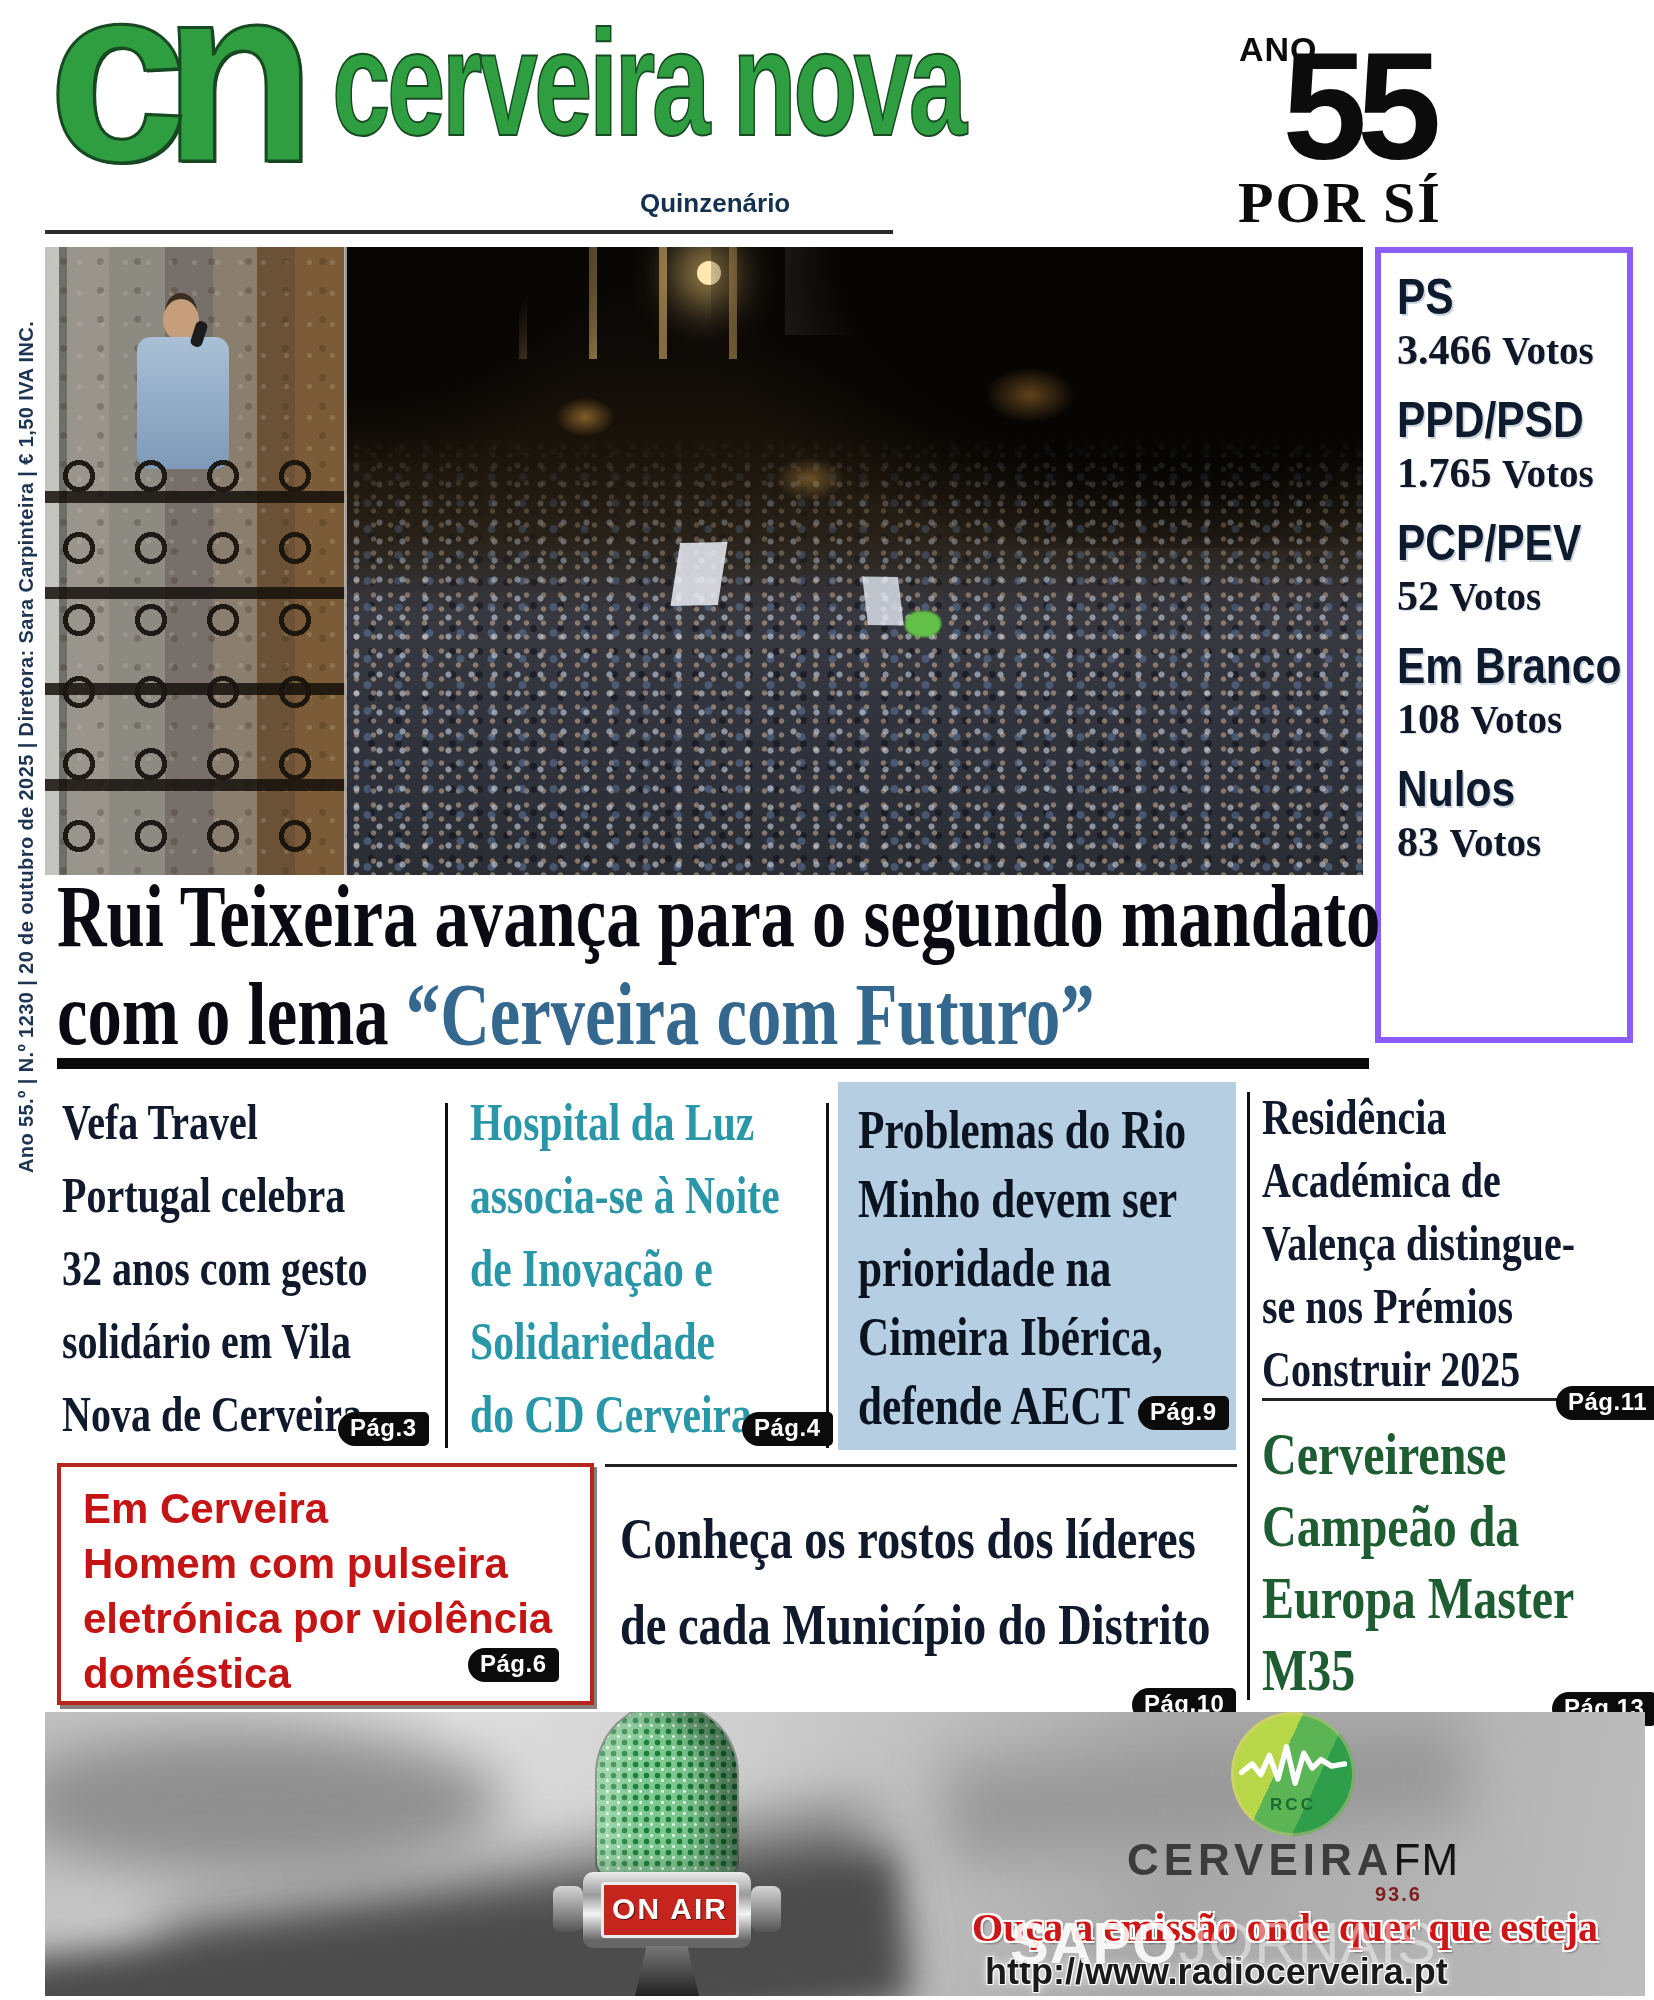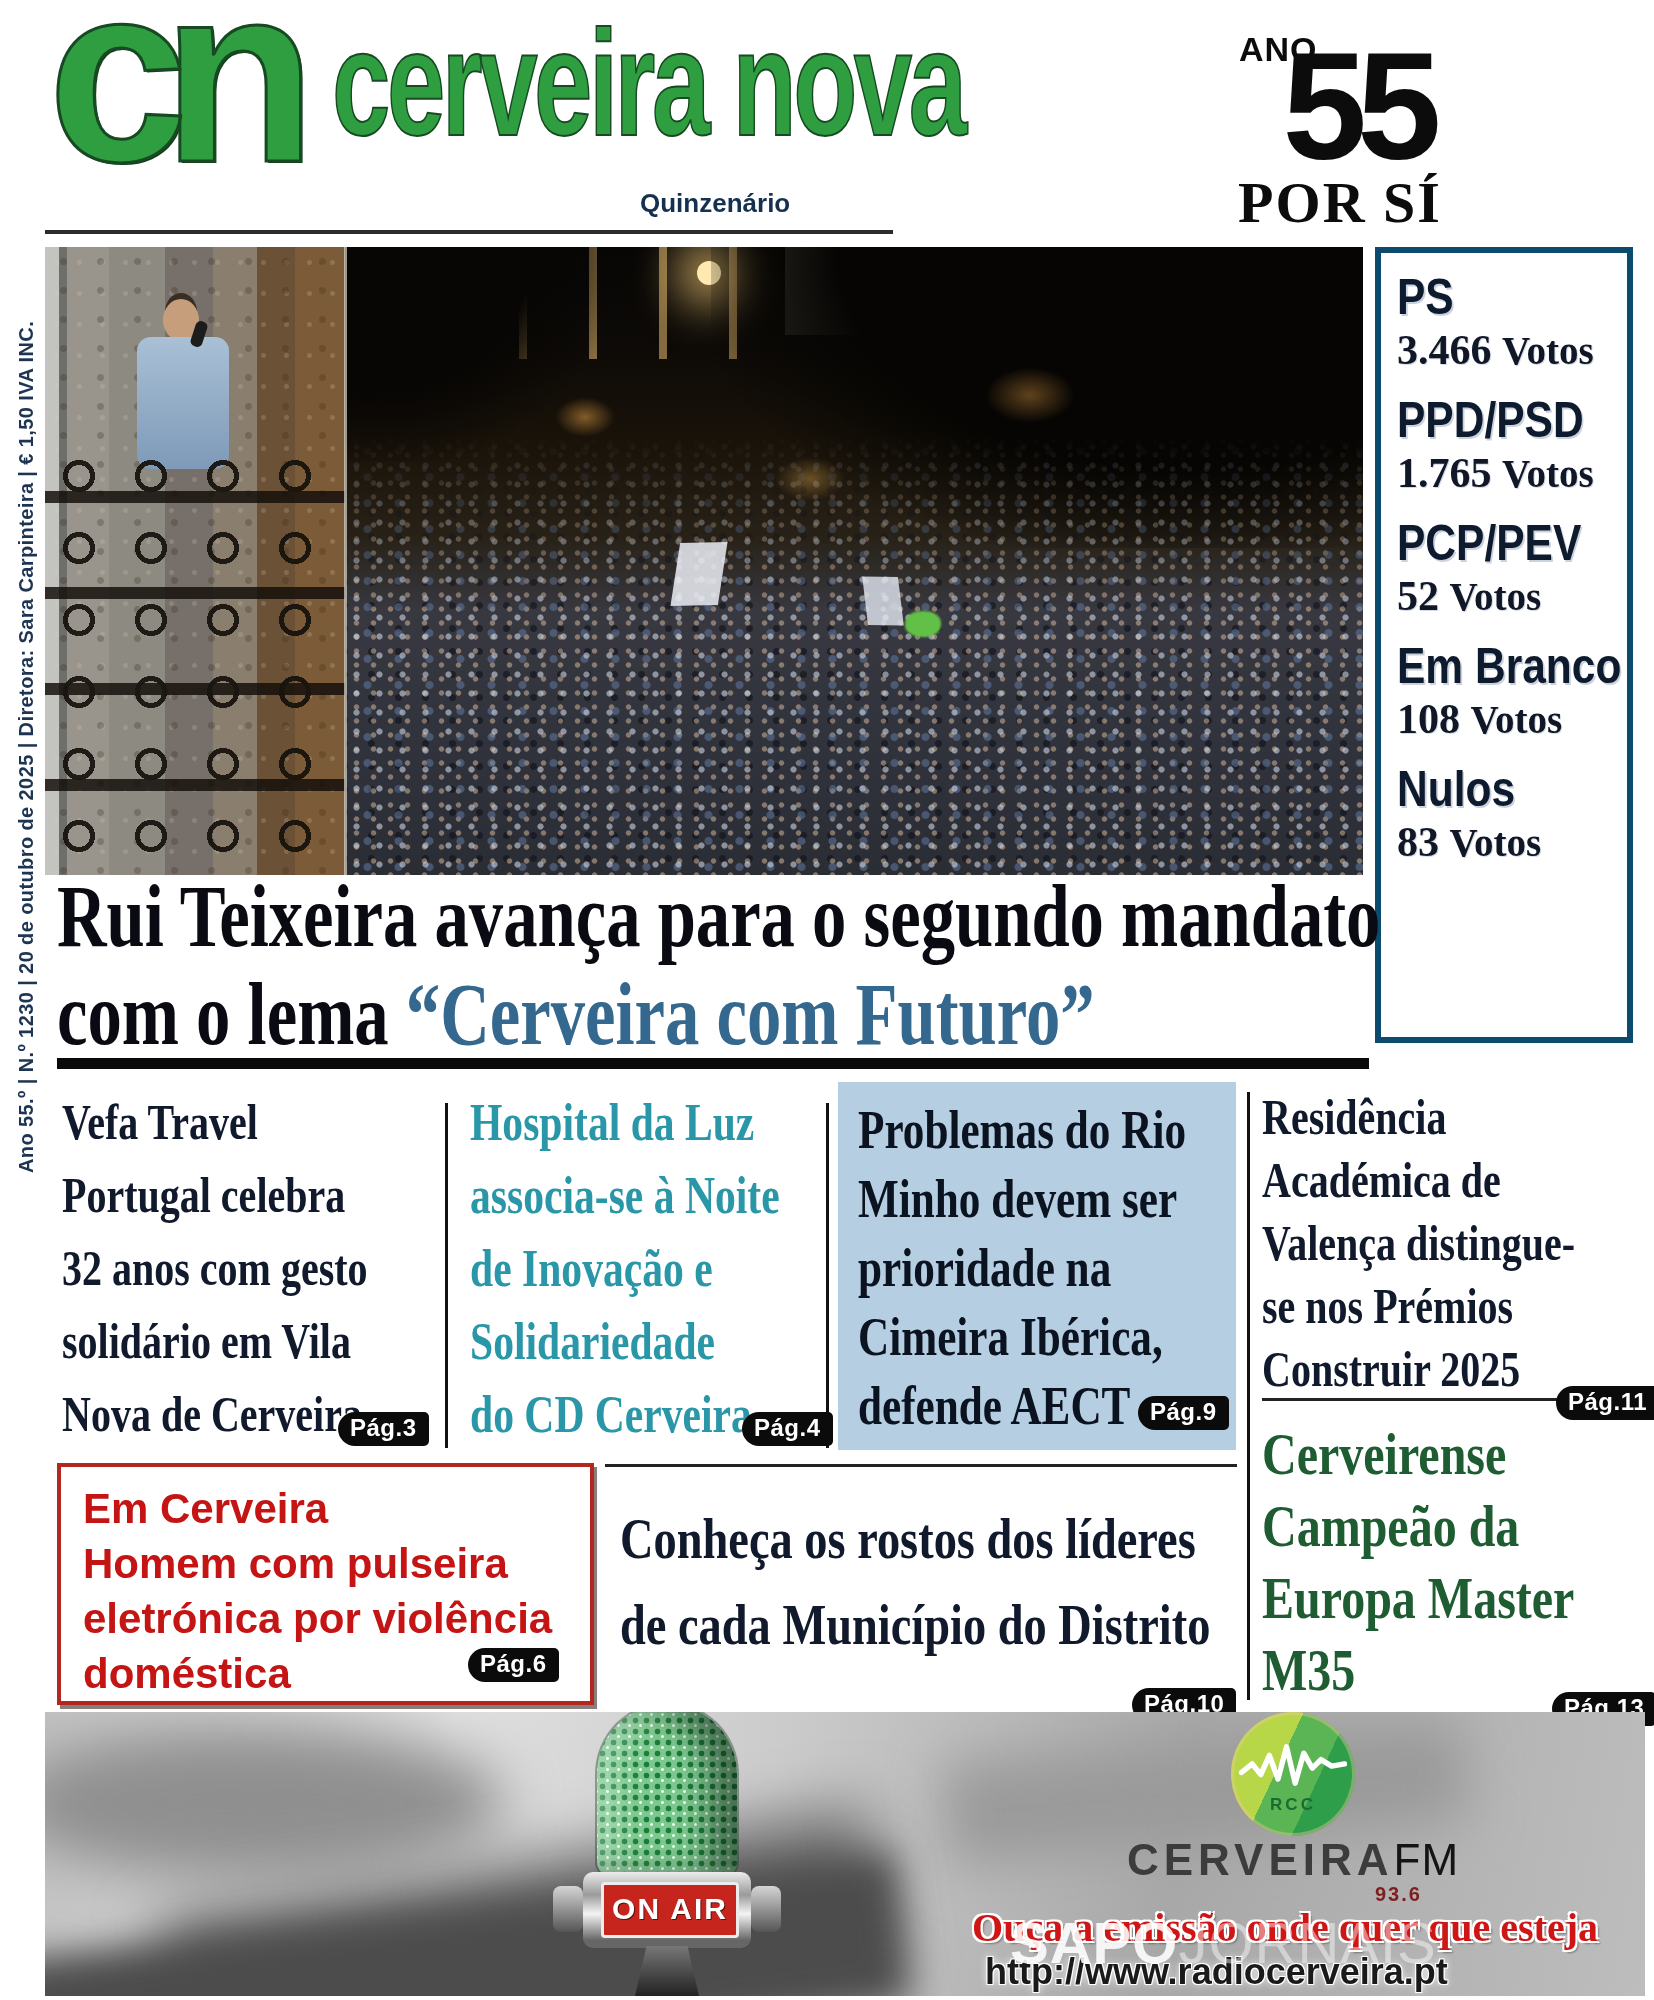--- a/index.html
+++ b/index.html
@@ -58,21 +58,21 @@
       radial-gradient(circle,rgba(18,20,28,.65) 0 3px,transparent 4px);
     background-size:23px 19px,31px 26px,17px 14px,27px 23px;
     background-position:0 0,7px 9px,3px 5px,13px 2px;
     -webkit-mask-image:linear-gradient(180deg,transparent 0 30%,rgba(0,0,0,.55) 44%,#000 58%);
     mask-image:linear-gradient(180deg,transparent 0 30%,rgba(0,0,0,.55) 44%,#000 58%)}
   .flag1{position:absolute;left:330px;top:296px;width:48px;height:62px;background:rgba(236,239,246,.85);transform:skewY(-10deg) rotate(9deg)}
   .flag2{position:absolute;left:520px;top:330px;width:36px;height:48px;background:rgba(228,233,242,.8);transform:skewY(8deg) rotate(-7deg)}
   .greenspot{position:absolute;left:560px;top:364px;width:36px;height:26px;background:#63c047;border-radius:45%;filter:blur(1px)}
 
   
-  .votes{left:1375px;top:247px;width:258px;height:796px;border:6px solid #0c4a6e;box-sizing:border-box;background:#fff;padding:16px 0 0 16px}
+  .votes{left:1375px;top:247px;width:258px;height:796px;border:6px solid #8b5cf6;box-sizing:border-box;background:#fff;padding:16px 0 0 16px}
   .votes .entry{margin-bottom:16px}
   .votes .party{font:800 50px/56px "Liberation Sans",sans-serif;color:#0e1a2e;text-shadow:2px 2px 0 rgba(45,75,125,.25);transform:scaleX(.85);transform-origin:0 0;width:118%}
   .votes .num{font:700 42px/50px "Liberation Serif",serif;color:#101726;text-shadow:1px 1px 0 rgba(45,75,125,.2)}
   .votes .unit{font-size:39px}
 
   
   .headline1{left:57px;top:868px;font:700 88px/98px "Liberation Serif",serif;color:#0a0a12}
   .headline1 .cond{transform:scaleX(.78);width:1700px}
   .headline2{left:57px;top:966px;font:700 88px/98px "Liberation Serif",serif;color:#0a0a12}
   .headline2 .cond{transform:scaleX(.78);width:1700px}

